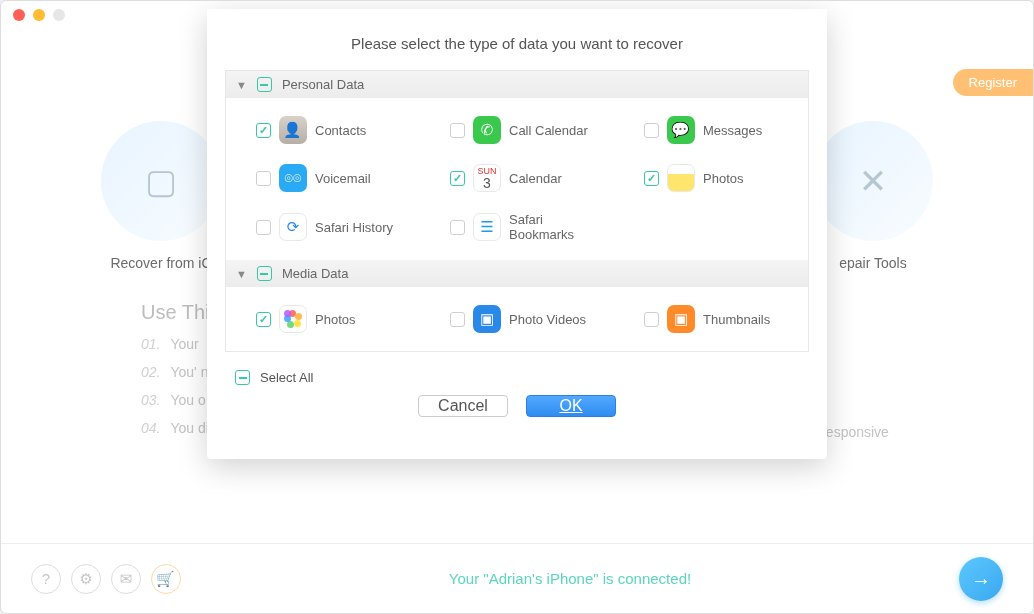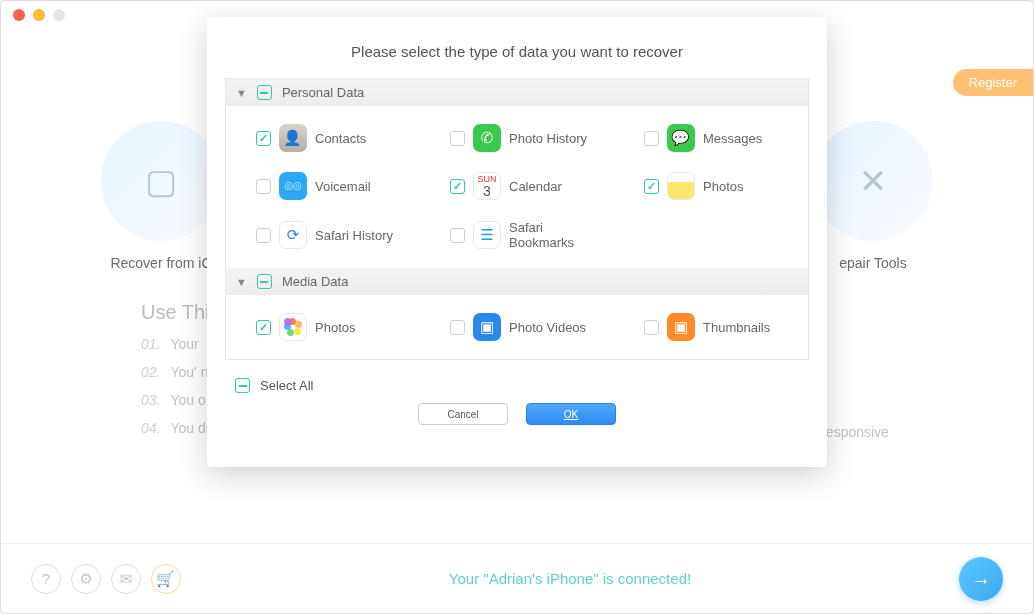--- a/index.html
+++ b/index.html
@@ -95,21 +95,21 @@
   width:44px; height:44px; border-radius:50%;
   background: linear-gradient(135deg,#5cc8ff,#3aa8f0);
   display:flex; align-items:center; justify-content:center;
   color:#fff; font-size:20px;
   box-shadow: 0 2px 6px rgba(60,170,240,.4);
 }
 
 
 .modal {
   position:absolute;
-  left:206px; top:16px;
+  left:206px; top:8px;
   width: 620px;
   height: 450px;
   background:#fff;
   box-shadow: 0 8px 30px rgba(0,0,0,.18);
   border-radius: 0 0 4px 4px;
   z-index: 50;
   padding-bottom: 14px;
 }
 .modal-title { text-align:center; font-size:15px; color:#555; padding:26px 0 18px; }
 .groups { margin: 0 18px; border:1px solid #e7e7e7; }
@@ -139,21 +139,21 @@
   display:flex; align-items:center; justify-content:center;
   flex-shrink:0;
 }
 .chk.on { border-color:#36c9a6; }
 .chk.on::after { content:"✓"; color:#36c9a6; font-size:11px; font-weight:bold; line-height:1; }
 .app-icon { width:28px; height:28px; border-radius:7px; display:flex; align-items:center; justify-content:center; color:#fff; font-size:15px; flex-shrink:0; }
 
 .selectall-row { display:flex; align-items:center; gap:10px; padding: 18px 28px 6px; font-size:13px; color:#555; }
 .btn-row { display:flex; justify-content:center; gap:18px; padding-top:4px; }
 .btn {
-  width:90px; height:22px; border-radius:4px; font-size:10px;
+  width:90px; height:22px; border-radius:4px; font-size:16px;
   display:flex; align-items:center; justify-content:center;
   cursor:pointer;
 }
 .btn-cancel { background:#fff; border:1px solid #ccc; color:#555; }
 .btn-ok { background: linear-gradient(#52a8ff,#2f8df0); color:#fff; border:1px solid #2f7fe0;text-decoration:underline; }
 
 
 .i-contacts { background: linear-gradient(#d7d2cb,#b6afa5); }
 .i-call { background:#3ac94c; }
 .i-msg { background:#3ac94c; }
@@ -261,21 +261,21 @@
       </div>
       <div class="grid">
         <div class="cell">
           <span class="chk on"></span>
           <span class="app-icon i-contacts">👤</span>
           <span>Contacts</span>
         </div>
         <div class="cell">
           <span class="chk"></span>
           <span class="app-icon i-call">✆</span>
-          <span>Photo History</span>
+          <span>Call Calendar</span>
         </div>
         <div class="cell">
           <span class="chk"></span>
           <span class="app-icon i-msg">💬</span>
           <span>Messages</span>
         </div>
         <div class="cell">
           <span class="chk"></span>
           <span class="app-icon i-vm">⌾⌾</span>
           <span>Voicemail</span>

